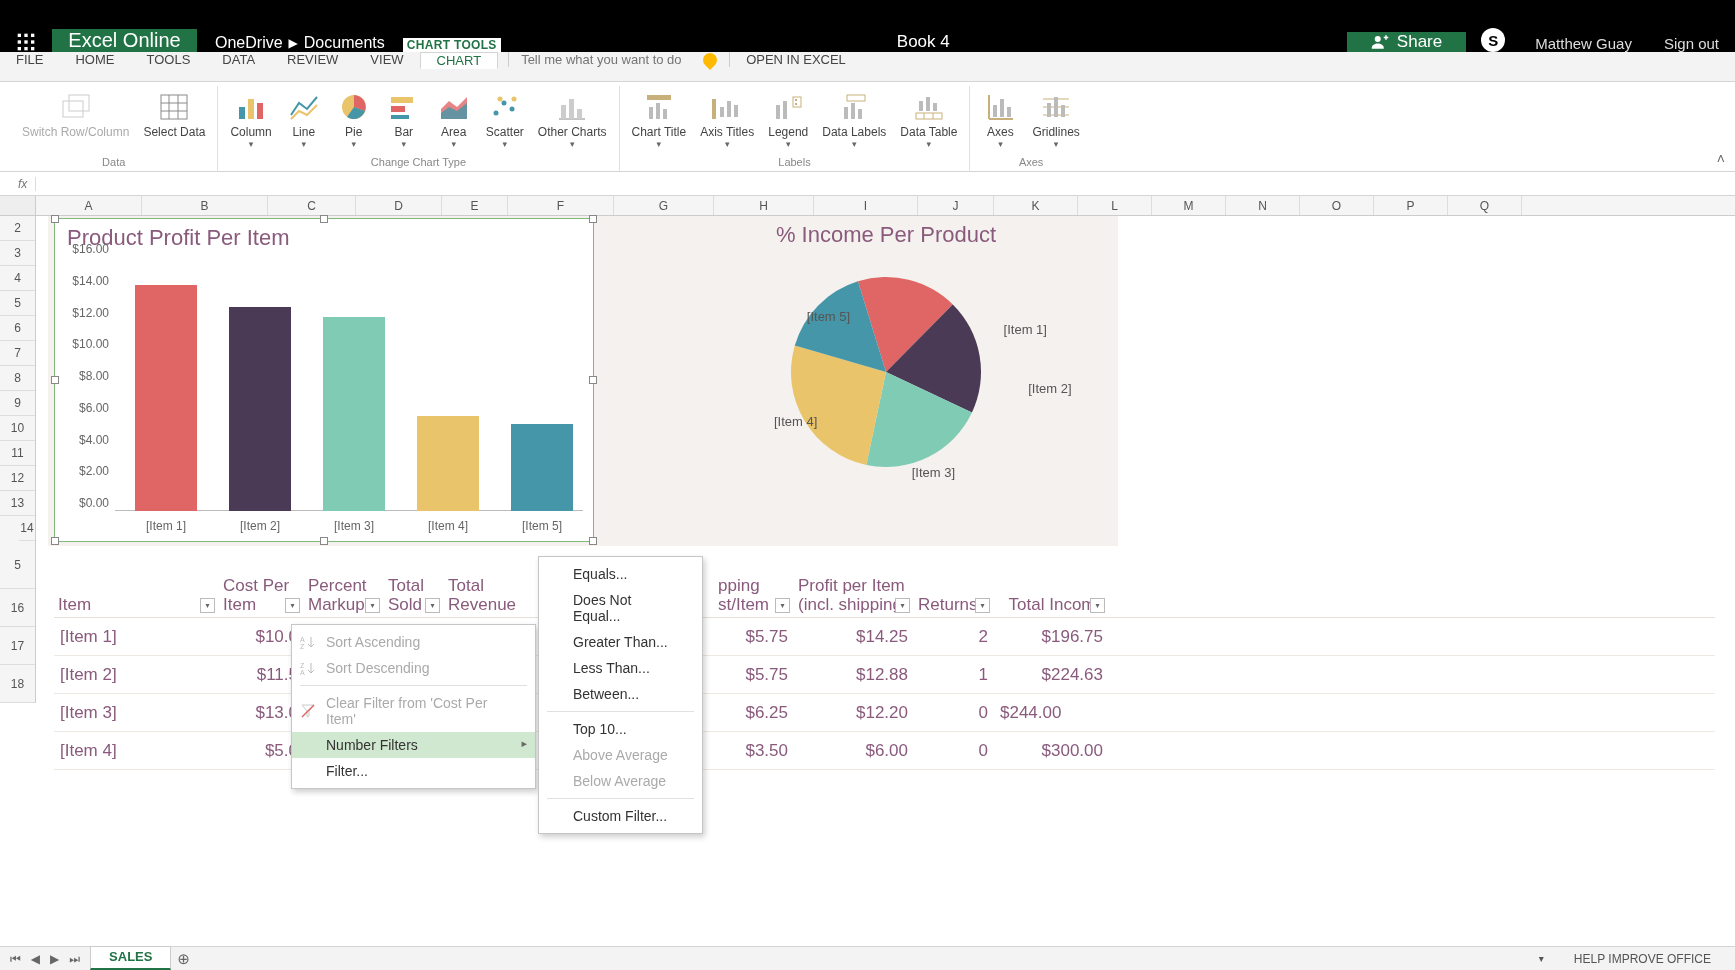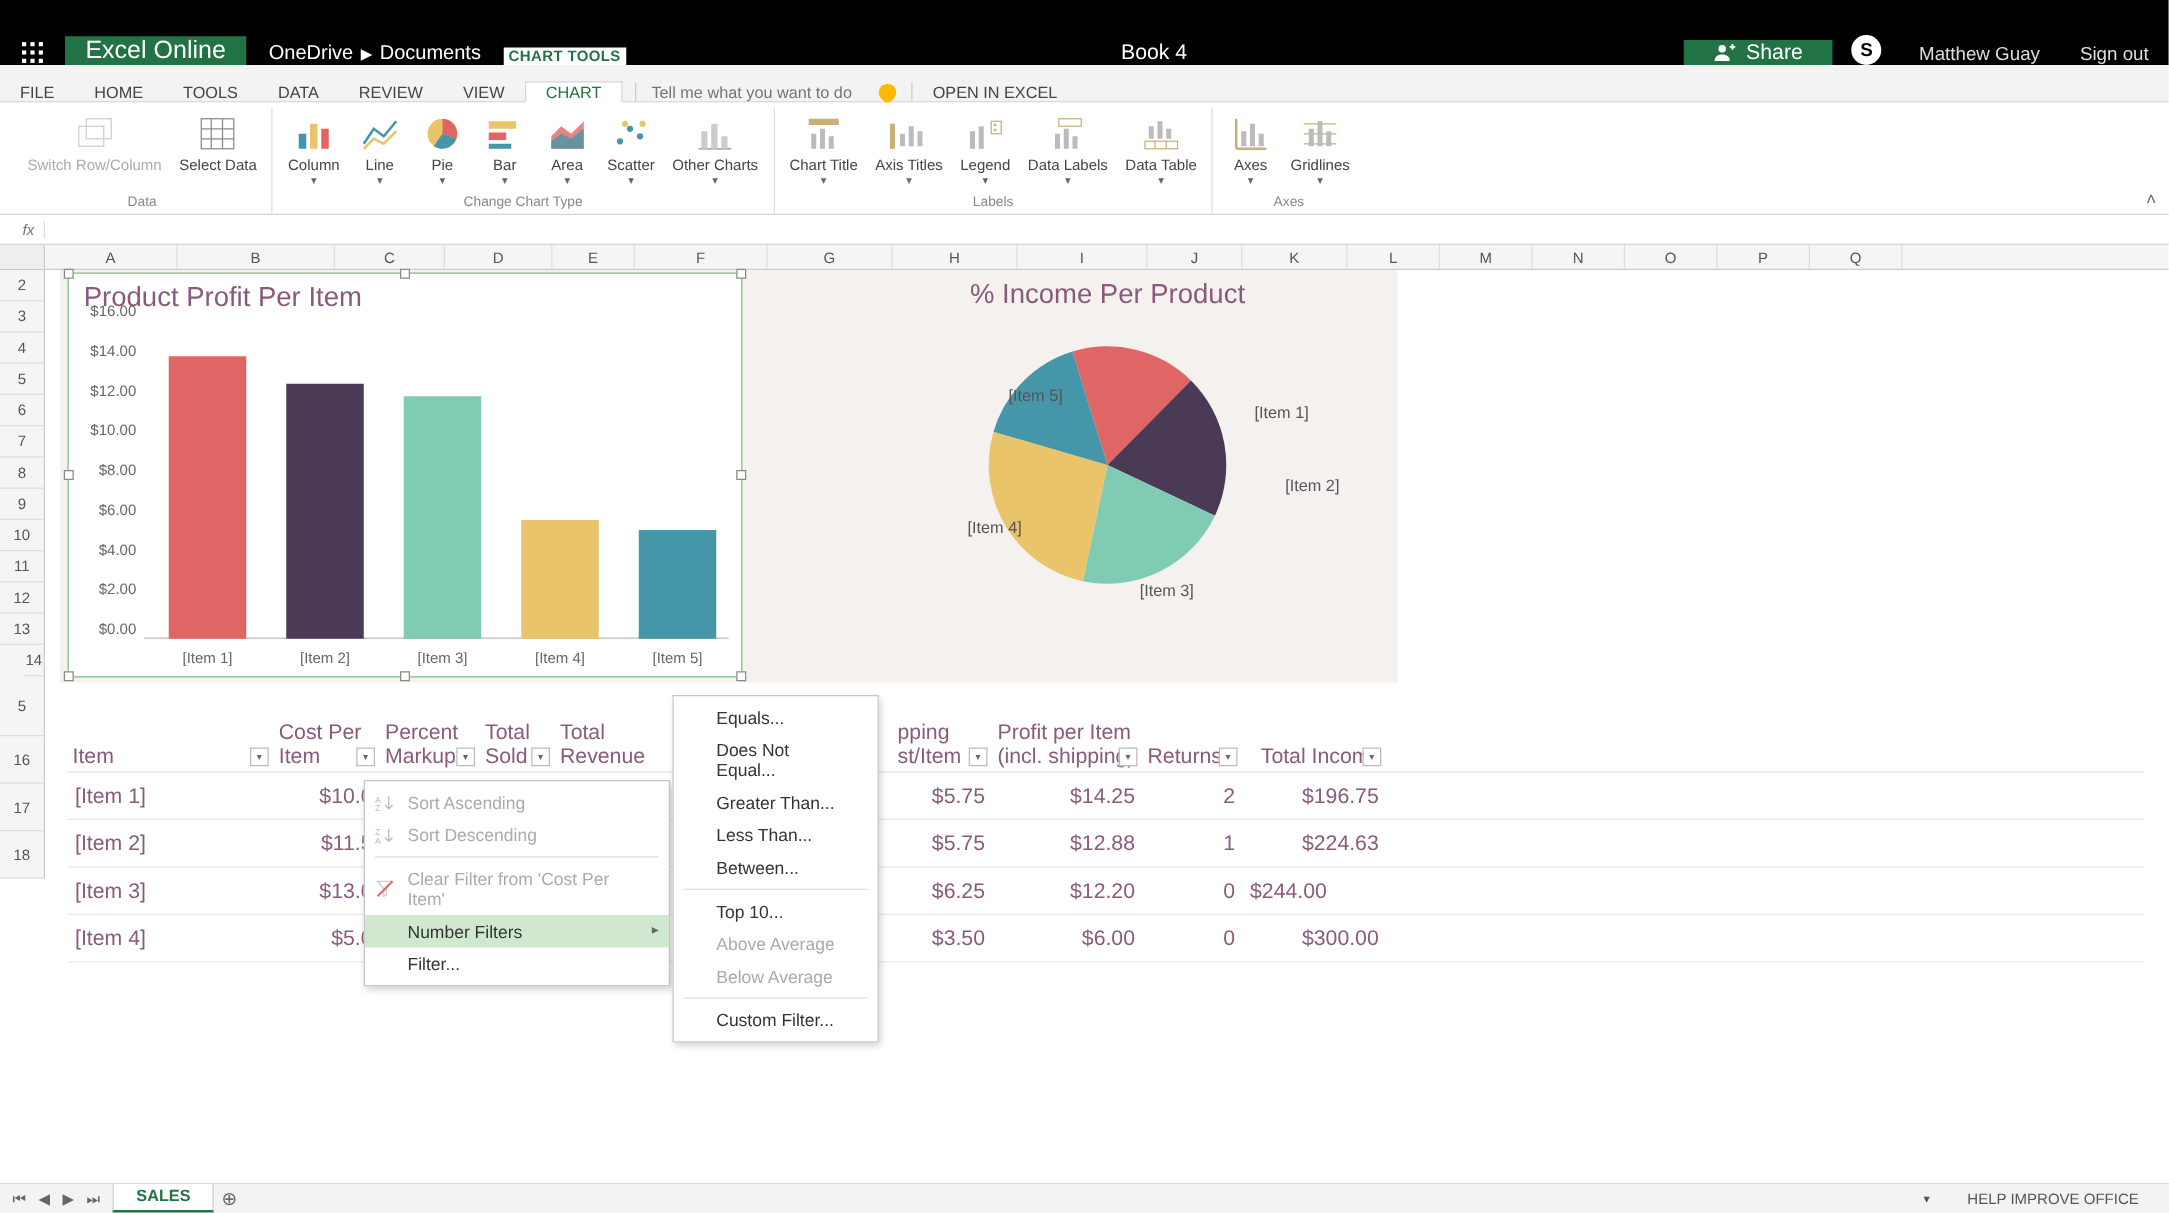--- a/index.html
+++ b/index.html
@@ -14,21 +14,21 @@
 .crumb .sep { margin: 0 6px; font-size: 12px; }
 .ctx-tab { background: #fff; color: #217346; width: 98px; display: flex; align-items: center; justify-content: center; font-size: 12px; font-weight: 600; letter-spacing: .3px; }
 .doc-title { flex: 1; display: flex; align-items: center; justify-content: center; font-size: 17px; }
 .share-btn { background: #217346; display: flex; align-items: center; padding: 0 24px; font-size: 17px; gap: 8px; cursor: pointer; margin: 0 1px;}
 .share-btn svg { width: 18px; height: 18px; }
 .skype { width: 52px; display: flex; align-items: center; justify-content: center; }
 .skype-badge { width: 24px; height: 24px; border-radius: 50%; background: #fff; color:#000; display:flex;align-items:center;justify-content:center;font-weight:bold;font-size:15px;}
 .user, .signout { display: flex; align-items: center; padding: 0 16px; font-size: 15px; color: #ddd; }
 
 
-.tabs-row { height: 30px; background: #f3f3f3; border-bottom: 1px solid #d4d4d4; display: flex; align-items: flex-end; }
+.tabs-row { height: 30px; background: #f3f3f3; border-bottom: 1px solid #d4d4d4; display: flex; align-items: flex-start; }
 .tabs-row .tab { padding: 0 16px; display: flex; align-items: center; font-size: 13px; color: #444; cursor: pointer; }
 .tabs-row .tab.active { background: #fff; color: #217346; border: 1px solid #d4d4d4; border-bottom: 1px solid #fff; margin-bottom: -1px; }
 .tell { margin-left: 10px; border-left: 1px solid #ccc; padding: 0 12px; display:flex; align-items:center; color:#999; gap: 12px;}
 .tell input { border: none; background: transparent; font-size: 13px; width: 170px; outline: none; color:#555; }
 .bulb { width:14px; height:14px; background: #ffb900; border-radius:50% 50% 50% 0; transform: rotate(-45deg);}
 .open-excel { border-left:1px solid #ccc; padding: 0 16px; display:flex; align-items:center; font-size:13px; color:#444; cursor:pointer;}
 
 
 .ribbon { background: #fff; border-bottom: 1px solid #d4d4d4; height: 90px; display: flex; padding: 4px 10px 0; position: relative; }
 .rgroup { display: flex; flex-direction: column; border-right: 1px solid #e0e0e0; padding: 0 8px; }

